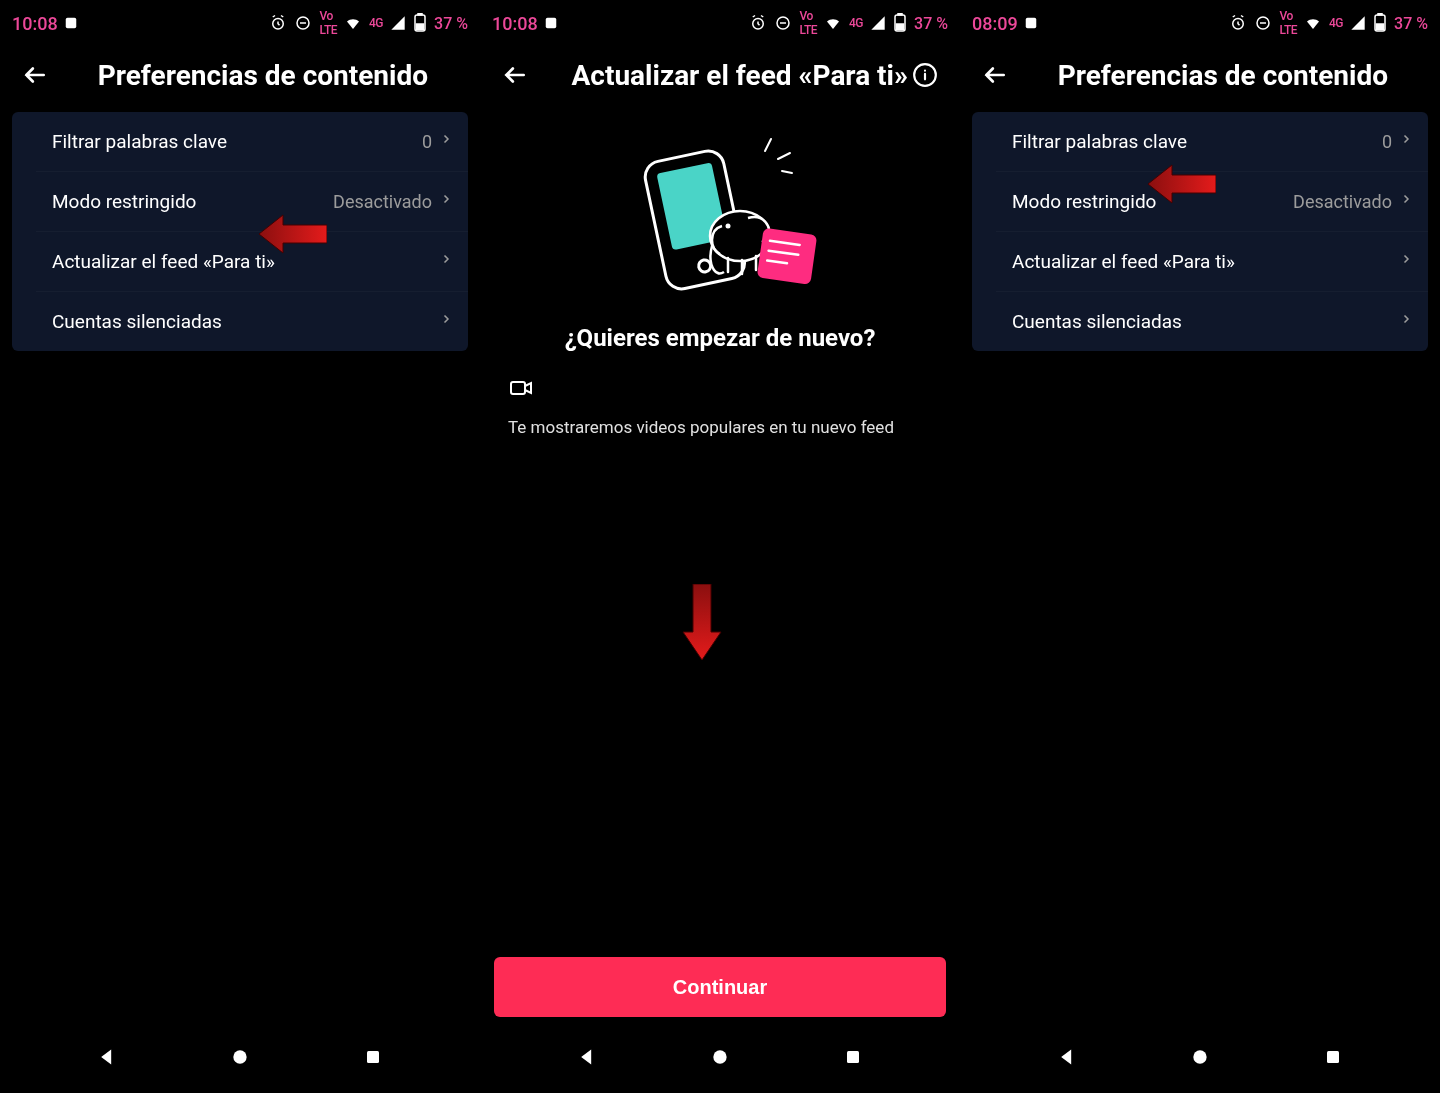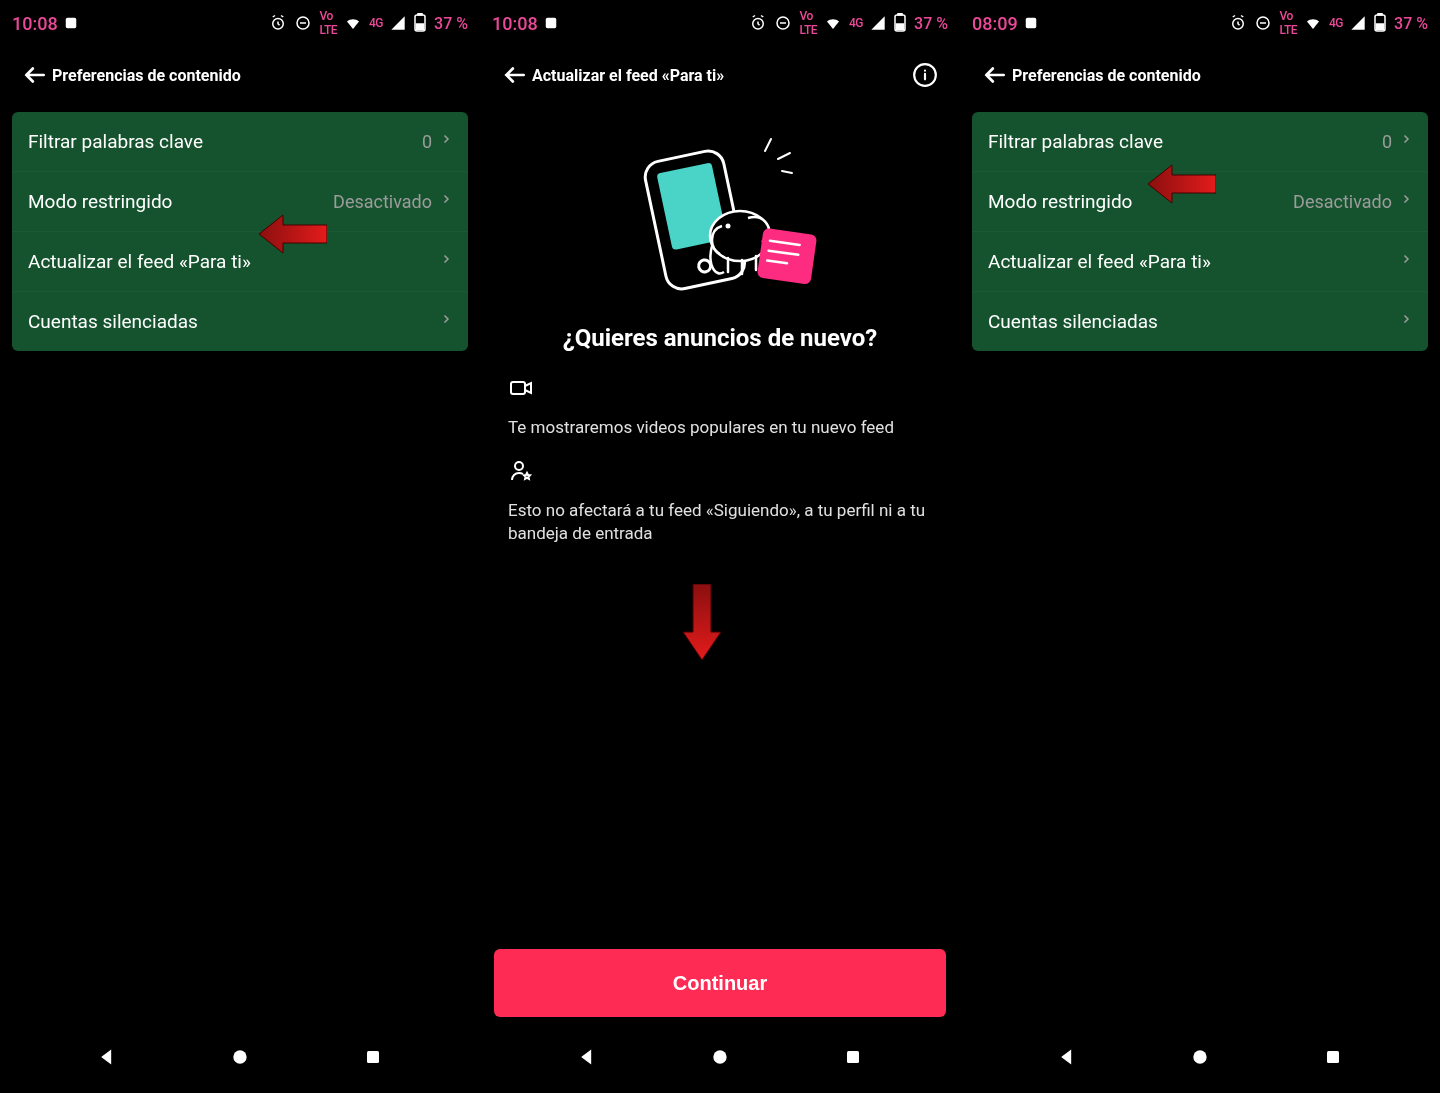--- a/index.html
+++ b/index.html
@@ -40,34 +40,35 @@
     height: 58px;
     display: flex;
     align-items: center;
     padding: 0 18px;
     color: #fff;
     position: relative;
   }
   .header .back { width: 34px; height: 34px; display:flex; align-items:center; justify-content:center; color:#fff; }
   .header .title {
     flex: 1;
-    text-align: left;
-    font-size: 16px;
+    text-align: right;
+    font-size: 28px;
     font-weight: 700;
   }
   .header .info {
     width: 34px; height: 34px; display:flex; align-items:center; justify-content:center;
   }
   .header .spacer-right { width:34px; }
   
   .settings-list {
     margin: 8px 12px 0 12px;
-    background: #14532d;
+    background: #0f172a;
     border-radius: 6px;
     overflow: hidden;
+    padding-left: 24px;
   }
   .settings-row {
     display: flex;
     align-items: center;
     padding: 18px 16px;
     color: #fff;
     font-size: 19px;
     position: relative;
   }
   .settings-row + .settings-row { border-top: 1px solid rgba(255,255,255,0.03); }
@@ -106,21 +107,21 @@
     color: #e0e0e0;
     line-height: 1.35;
     flex-direction: column;
   }
   .bullet .bicon { width: 26px; flex-shrink:0; display:flex; justify-content:center; padding-top:2px; color:#fff; }
   .primary-btn {
     position: absolute;
     bottom: 12px;
     left: 14px;
     right: 14px;
-    height: 68px;
+    height: 60px;
     background: #fe2c55;
     color: #fff;
     border: none;
     border-radius: 6px;
     font-size: 20px;
     font-weight: 600;
     display:flex; align-items:center; justify-content:center;
   }
   
   .navbar {
@@ -341,41 +342,31 @@
           <path d="M118 132 l0 14 M132 134 l0 14 M146 130 l0 14" stroke-linecap="round"></path>
         </g>
 
         <g transform="rotate(8 175 130)">
           <rect x="150" y="105" width="54" height="50" rx="6" fill="#fe2c80"></rect>
           <path d="M158 117 h30 M158 127 h30 M158 137 h20" stroke="#fff" stroke-width="2.5" stroke-linecap="round"></path>
         </g>
       </svg>
     </div>
 
-    <div class="heading2">¿Quieres anuncios de nuevo?</div>
+    <div class="heading2">¿Quieres empezar de nuevo?</div>
 
     <div class="bullets">
       <div class="bullet">
         <span class="bicon">
             <svg width="24" height="24" viewBox="0 0 24 24" stroke="#fff" stroke-width="2" fill="none">
               <rect x="2" y="6" width="14" height="12" rx="2"></rect>
               <path d="M16 10l6-3v10l-6-3"></path>
             </svg>
           </span>
         <span>Te mostraremos videos populares en tu nuevo feed</span>
-      </div>
-      <div class="bullet">
-        <span class="bicon">
-            <svg width="24" height="24" viewBox="0 0 24 24" stroke="#fff" stroke-width="2" fill="none">
-              <circle cx="10" cy="7" r="4"></circle>
-              <path d="M3 21c0-4 3-7 7-7 1.5 0 3 .4 4 1"></path>
-              <path d="M18 14l1 2 2 .3-1.5 1.5.4 2-1.9-1-1.9 1 .4-2L15 16.3l2-.3 1-2z"></path>
-            </svg>
-          </span>
-        <span>Esto no afectará a tu feed «Siguiendo», a tu perfil ni a tu bandeja de entrada</span>
       </div>
     </div>
 
     <div class="arrow" style="left:200px; top:480px;">
       <svg width="44" height="78" viewBox="0 0 44 78">
           <defs>
             <linearGradient id="ra2" x1="0" y1="0" x2="0" y2="1">
               <stop offset="0" stop-color="#8b0f0f"></stop>
               <stop offset="1" stop-color="#e41b1b"></stop>
             </linearGradient>

